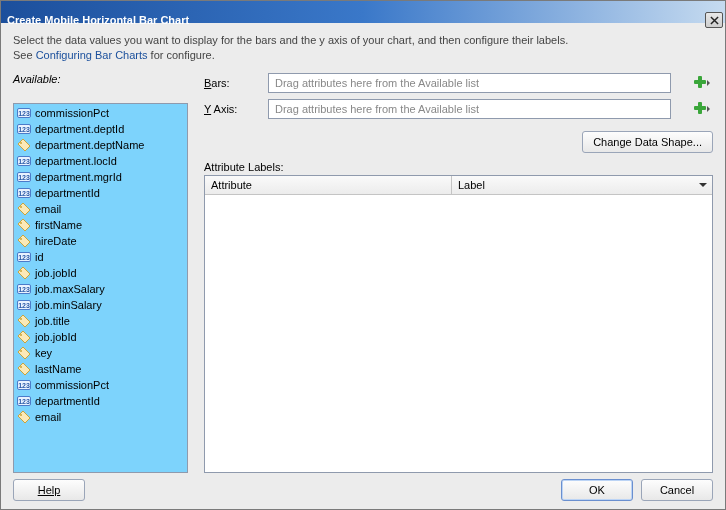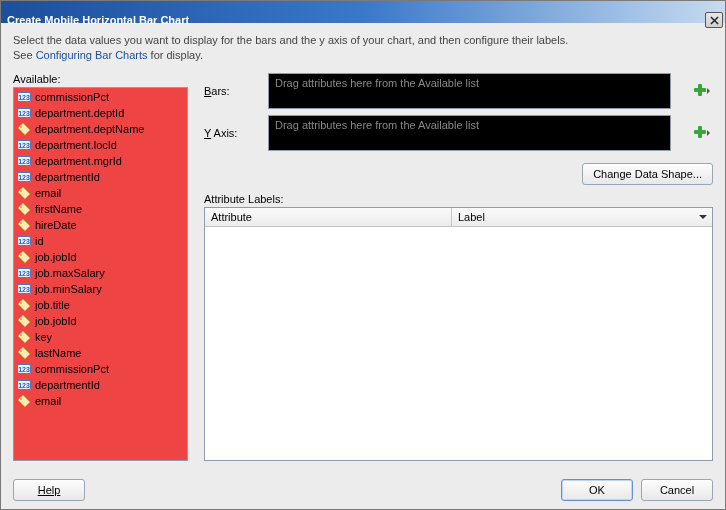--- a/index.html
+++ b/index.html
@@ -41,25 +41,25 @@
     display:flex;
     flex-direction:column;
     justify-content:space-between;
   }
   .desc { color:#444; line-height:1.35; margin-bottom:10px; }
   .desc a { color:#1a4f9c; text-decoration:none; cursor:pointer; }
 
   .main-row { display:flex; flex:1; min-height:0; gap:16px; }
 
   .avail-col { width:175px; display:flex; flex-direction:column; }
-  .avail-label { margin-bottom:2px; }
+  .avail-label { margin-bottom:18px;font-style:italic; }
   .avail-box {
     flex:1;
     border:1px solid #8f9aad;
-    background:#ef4444;
+    background:#7dd3fc;
     overflow-y:scroll;
     overflow-x:auto;
     padding:1px;
     scrollbar-width:auto;
   }
   .avail-item {
     display:flex; align-items:center; gap:4px;
     padding:1px 2px;
     white-space:nowrap;
     cursor:grab;
@@ -67,22 +67,22 @@
 
   .icon { width:14px; height:14px; flex:0 0 14px; display:flex; align-items:center; justify-content:center; }
 
   .right-col { flex:1; display:flex; flex-direction:column; min-width:0; }
   .drop-row { display:flex; align-items:center; gap:20px; margin-bottom:6px; }
   .drop-row .lbl { width:44px; text-align:left; }
   .drop-row .lbl .ul { text-decoration:underline; }
   .drop-field {
     flex:1;
     border:1px solid #8f9aad;
-    background:#000000;
-    height:36px;
+    background:#ffffff;
+    height:20px;
     padding:3px 6px;
     color:#888;
     white-space:nowrap;
     overflow:hidden;
   }
   .plus-btn {
     width:22px; height:20px;
     display:flex; align-items:center; justify-content:center;
     cursor:pointer;
   }
@@ -126,21 +126,21 @@
     position:absolute; right:2px; top:2px;
     width:14px; height:14px;
     display:flex; align-items:center; justify-content:center;
     cursor:pointer;
   }
 
   .grid-body { flex:1; overflow:auto; }
 
   .footer {
     display:flex; align-items:center;
-    padding-top:18px;
+    padding-top:6px;
     gap:8px;
   }
   .footer .spacer { flex:1; }
 
   
   .avail-box::-webkit-scrollbar { width:16px; height:16px; }
   .avail-box::-webkit-scrollbar-track { background:#efefef; border-left:1px solid #dcdcdc; }
   .avail-box::-webkit-scrollbar-thumb { background:linear-gradient(#cfdcee,#b9c9e0); border:1px solid #96a7c4; border-radius:2px; }
 
 </style>
@@ -153,21 +153,21 @@
     <svg viewBox="0 0 10 10">
         <path d="M1 1 L9 9 M9 1 L1 9" stroke="#222" stroke-width="1.6"></path>
       </svg>
   </div>
 </div>
 
 <div class="content">
 
   <div class="desc">
     <span>Select the data values you want to display for the bars and the y axis of your chart, and then configure their labels.</span><br>
-    <span>See </span><a>Configuring Bar Charts</a><span> for display.</span>
+    <span>See </span><a>Configuring Bar Charts</a><span> for configure.</span>
   </div>
 
   <div class="main-row">
 
     <div class="avail-col">
       <div class="avail-label">Available:</div>
       <div class="avail-box" id="avail-box">
           <div class="avail-item">
             <span class="icon">
               <svg width="14" height="14" viewBox="0 0 14 14">

